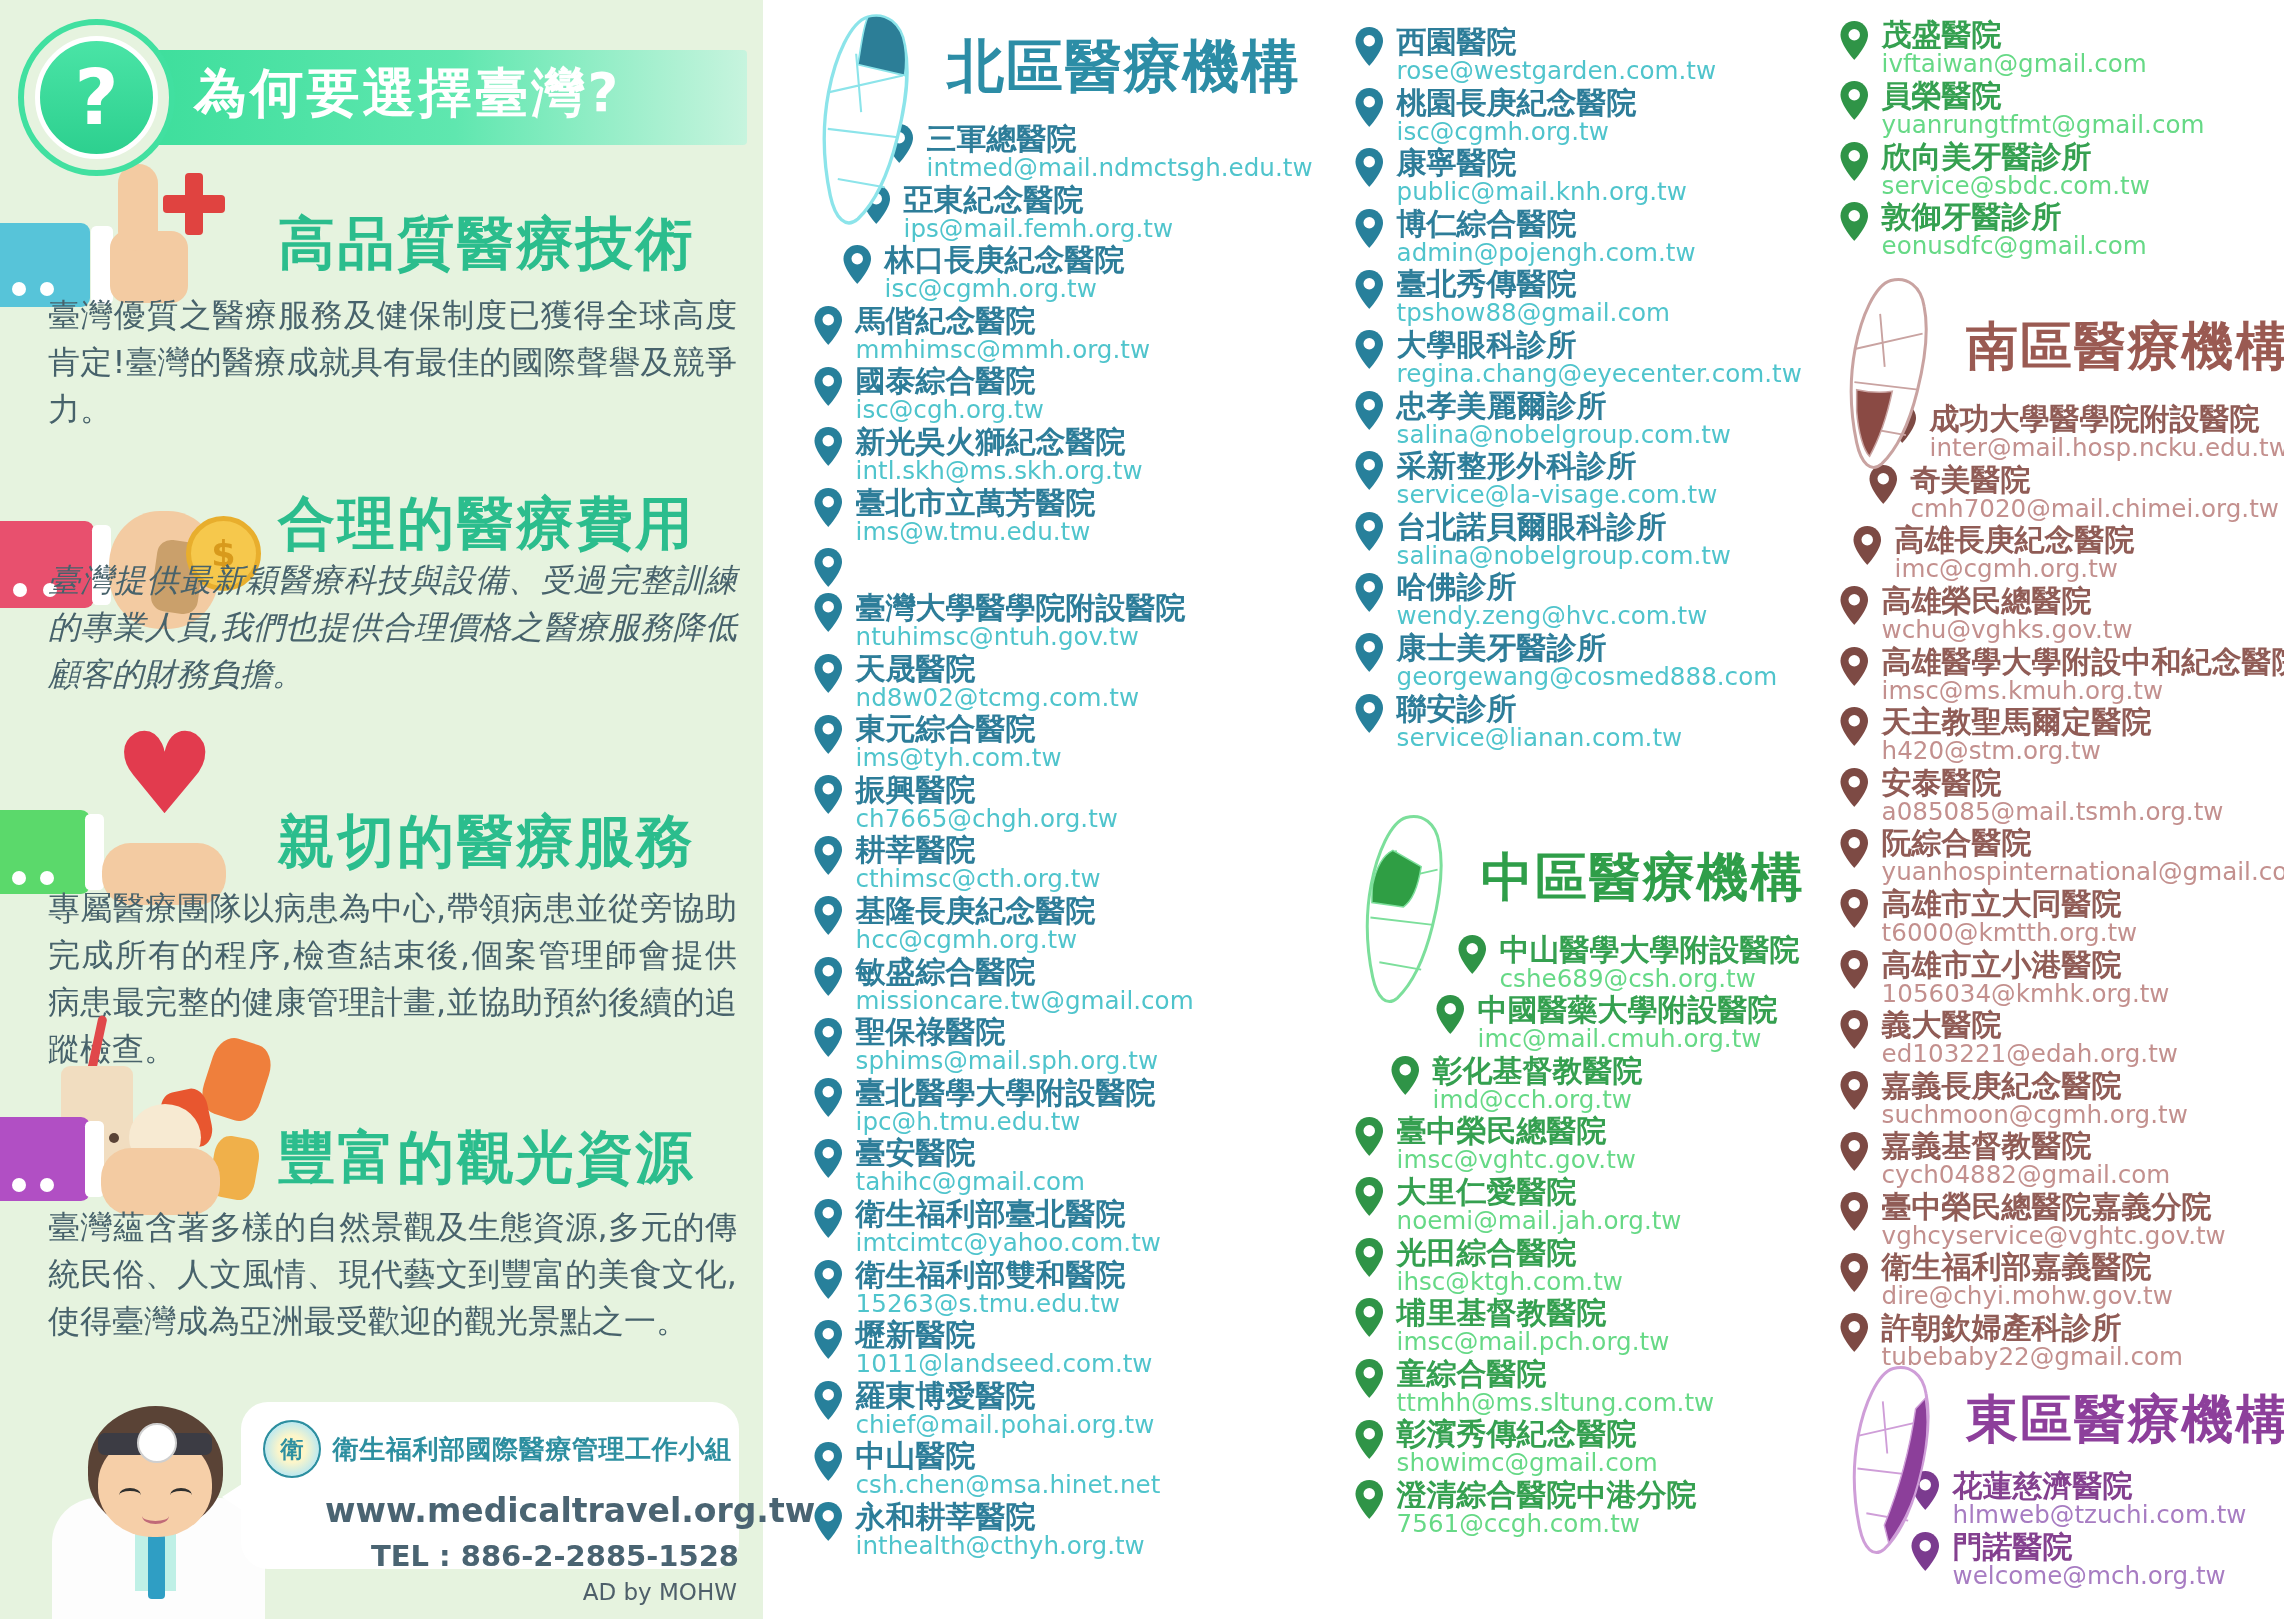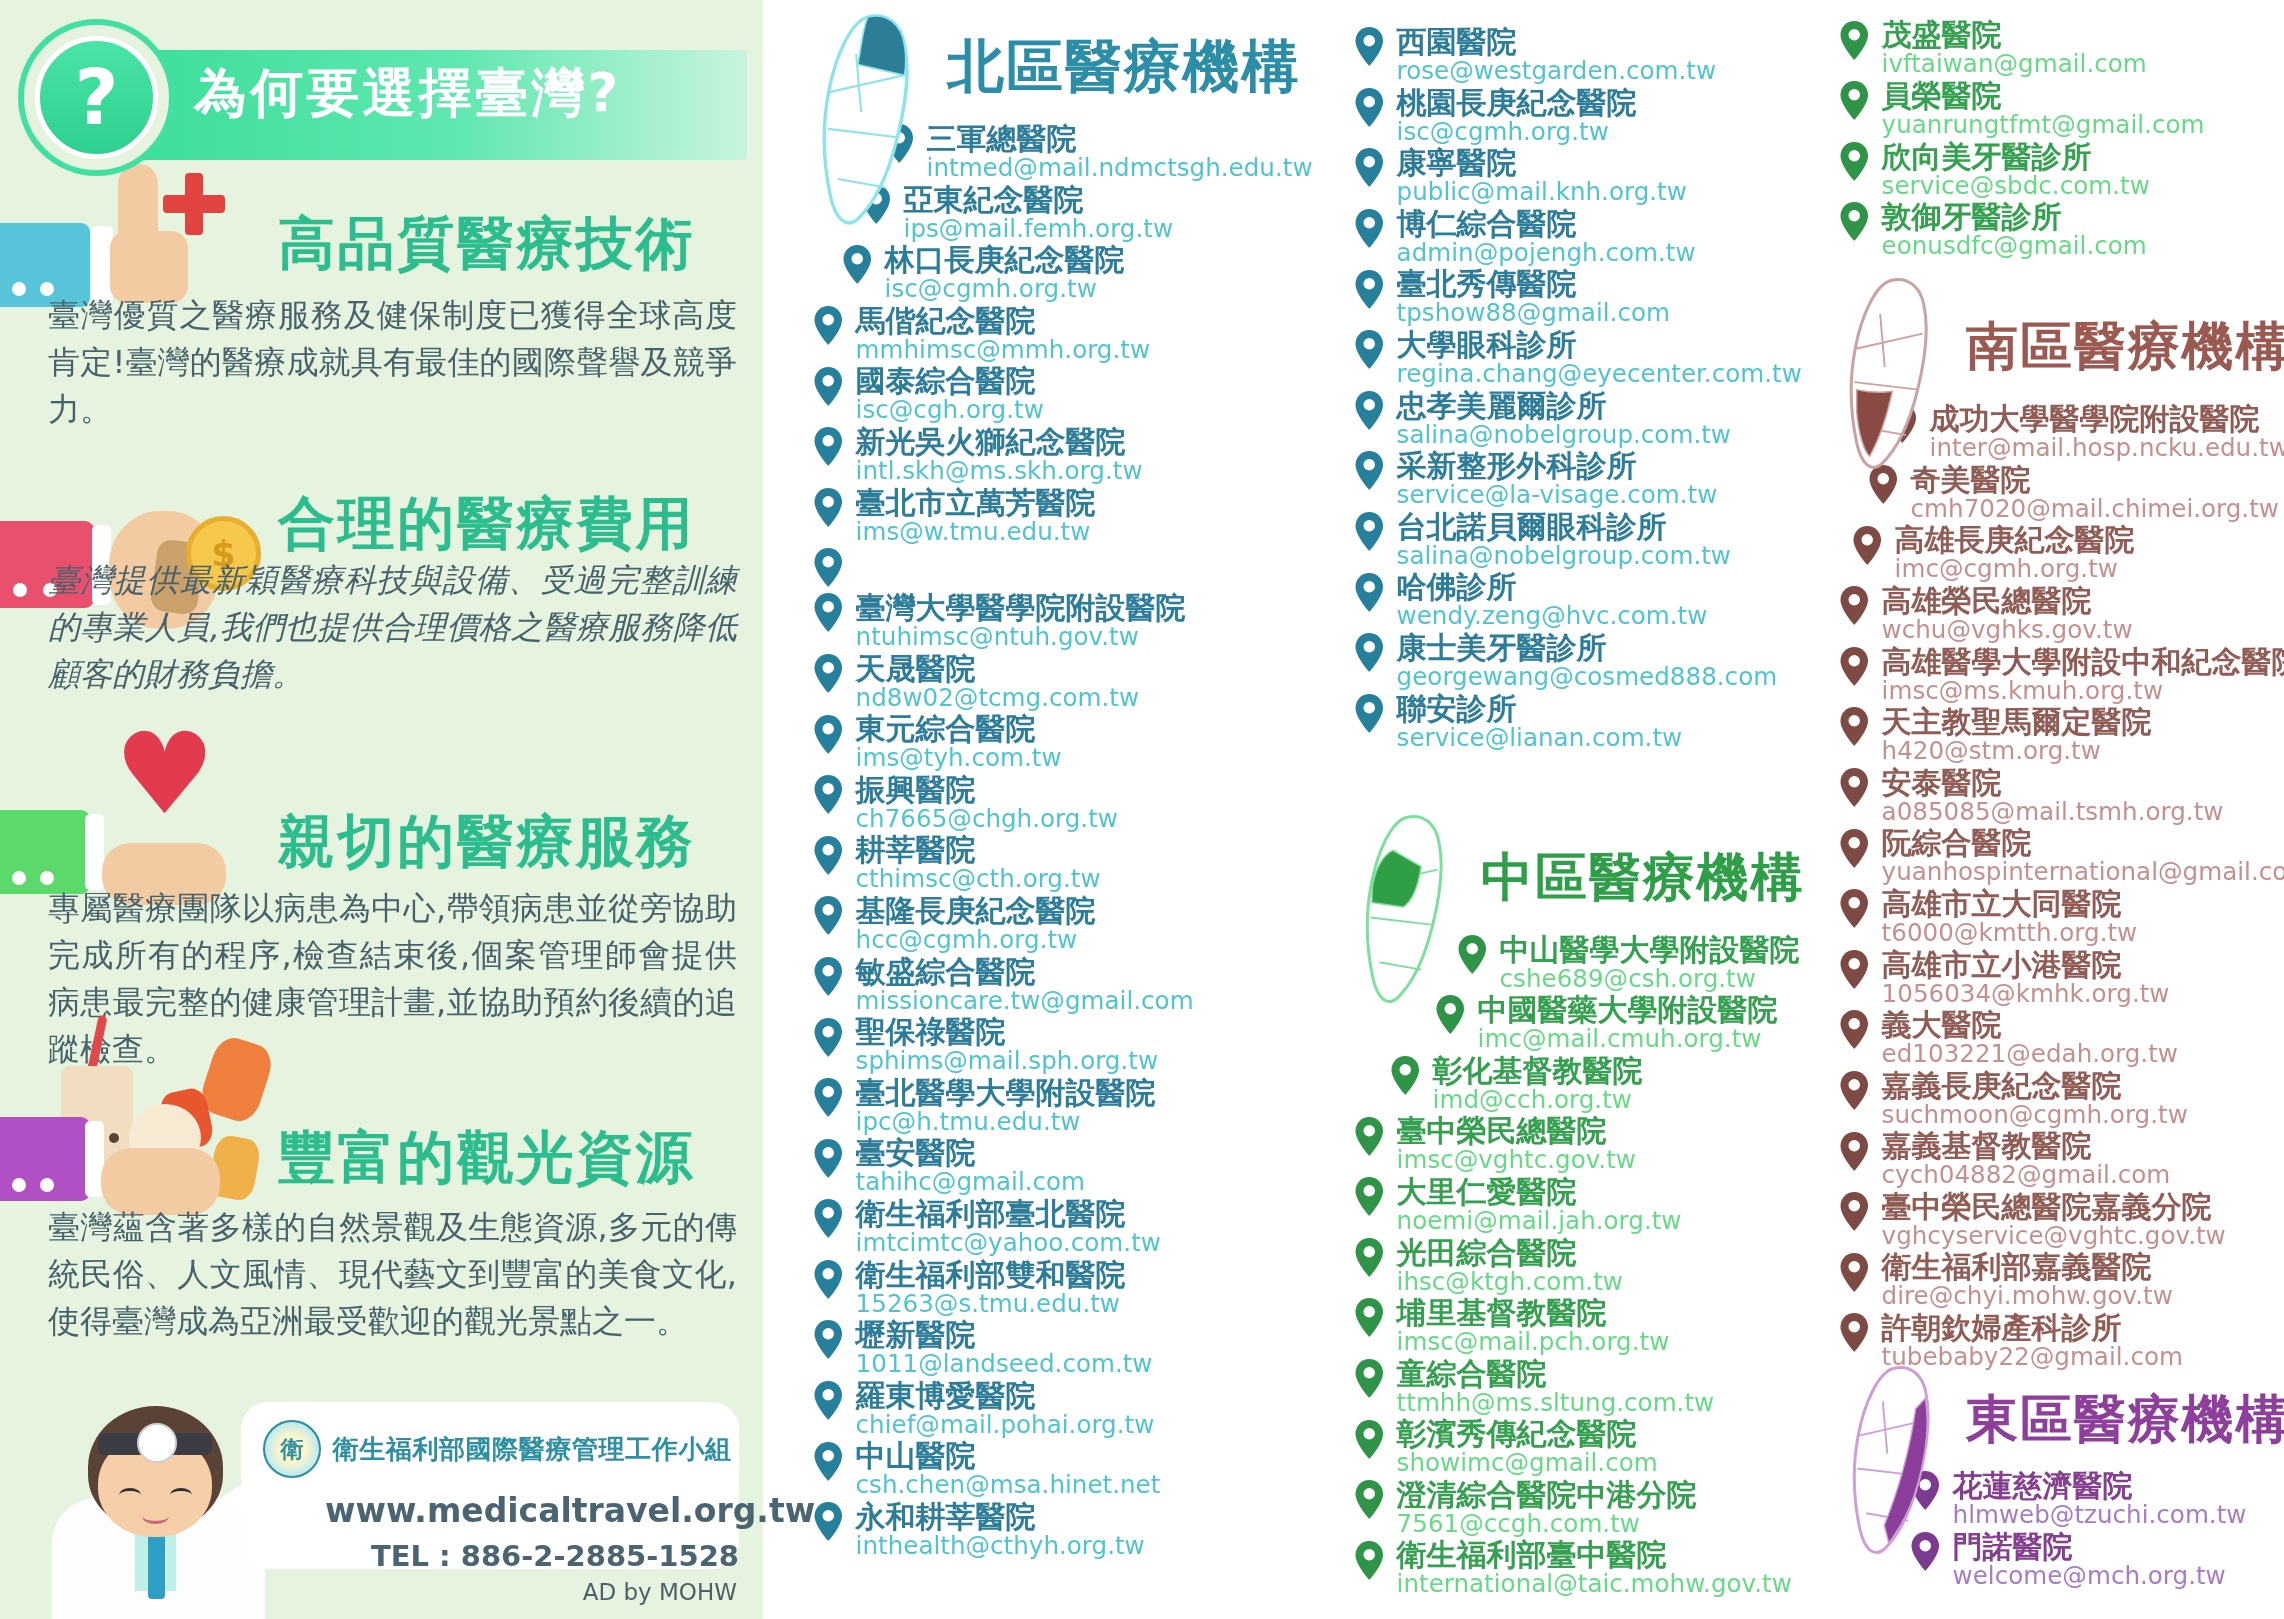--- a/index.html
+++ b/index.html
@@ -6,21 +6,21 @@
   #page{position:relative;width:2284px;height:1619px;background:#ffffff;overflow:hidden;
         font-family:"DejaVu Sans","Liberation Sans",sans-serif;}
 
   
   #left{position:absolute;left:0;top:0;width:763px;height:1619px;background:#e6f3df;}
   #q-circle{position:absolute;left:18px;top:19.4px;width:145px;height:145px;border-radius:50%;
             background:#e6f3df;border:6.5px solid #41e0a0;display:flex;align-items:center;justify-content:center;z-index:3;}
   #q-inner{width:113px;height:113px;border-radius:50%;background:linear-gradient(#4ae4a6,#2dd08f);
            border:5.8px solid #ffffff;display:flex;align-items:center;justify-content:center;}
   #q-inner span{color:#ffffff;font-size:76px;font-weight:bold;line-height:1;}
-  #banner{position:absolute;left:97px;top:50px;width:650px;height:110px;z-index:2;
+  #banner{position:absolute;left:97px;top:50px;width:650px;height:95px;z-index:2;
           background:linear-gradient(90deg,#38dd99,#5fe7af 55%,#c7f4de);border-radius:3.9px;}
   #banner .t{margin-left:97px;line-height:85px;font-size:53px;font-weight:bold;color:#ffffff;letter-spacing:3.2px;}
 
   .sec-heading{position:absolute;left:278px;font-size:57px;font-weight:bold;color:#2bbd8d;letter-spacing:2.6px;white-space:nowrap;}
   .sec-body{position:absolute;left:48px;width:689px;font-size:32px;line-height:47px;color:#47626b;
             font-weight:500;text-align:justify;}
 
   .shape{position:absolute;}
   .dotw{position:absolute;width:14.2px;height:14.2px;border-radius:50%;background:#ffffff;}
 
@@ -779,32 +779,20 @@
           <path fill="currentColor" d="M12 0C5.4 0 0 5.4 0 12c0 9 12 22 12 22s12-13 12-22C24 5.4 18.6 0 12 0z"></path>
           <circle cx="12" cy="12" r="5" fill="#ffffff"></circle>
         </svg>
       </span>
       <div class="ht">
         <div class="hname">澄清綜合醫院中港分院</div>
         <div class="hemail">7561@ccgh.com.tw</div>
       </div>
     </div>
 
-    <div class="hospital">
-      <span class="pin">
-        <svg viewBox="0 0 24 34" width="28.5" height="39" aria-hidden="true">
-          <path fill="currentColor" d="M12 0C5.4 0 0 5.4 0 12c0 9 12 22 12 22s12-13 12-22C24 5.4 18.6 0 12 0z"></path>
-          <circle cx="12" cy="12" r="5" fill="#ffffff"></circle>
-        </svg>
-      </span>
-      <div class="ht">
-        <div class="hname">衛生福利部臺中醫院</div>
-        <div class="hemail">international@taic.mohw.gov.tw</div>
-      </div>
-    </div>
   </div>
     </div>
   <div id="col3" class="column">
       <div class="segment seg-central" style="--header: #2f9e49; --name: #35a050; --email: #66d986; --pin: #2f9447;">
     <div class="hospital">
       <span class="pin">
         <svg viewBox="0 0 24 34" width="28.5" height="39" aria-hidden="true">
           <path fill="currentColor" d="M12 0C5.4 0 0 5.4 0 12c0 9 12 22 12 22s12-13 12-22C24 5.4 18.6 0 12 0z"></path>
           <circle cx="12" cy="12" r="5" fill="#ffffff"></circle>
         </svg>

